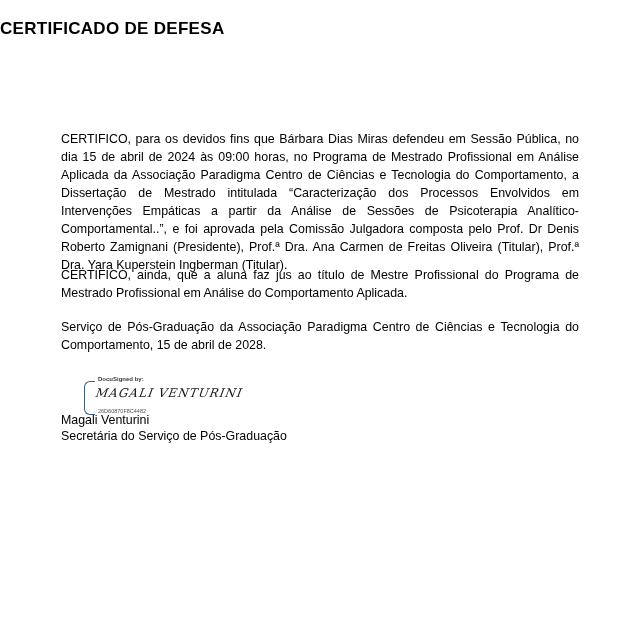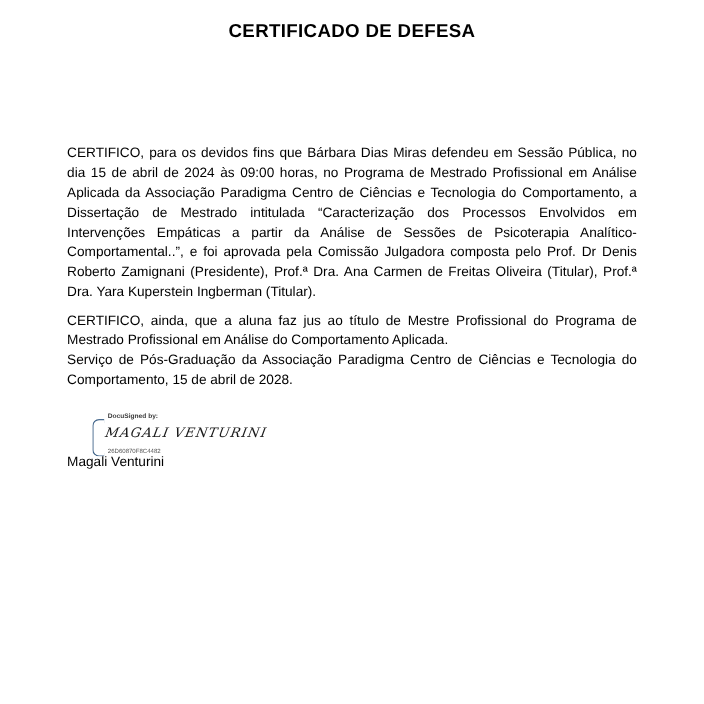--- a/index.html
+++ b/index.html
@@ -13,37 +13,37 @@
       position: relative;
       overflow: hidden;
       font-family: "Liberation Sans", sans-serif;
       color: #000000;
     }
     .title {
       position: absolute;
       top: 19px;
       left: 0;
       width: 640px;
-      text-align: center;
+      text-align: left;
       font-weight: bold;
       font-size: 17px;
       letter-spacing: 0.3px;
       margin: 0;
     }
     .body-text {
       position: absolute;
       left: 61px;
       width: 518px;
       font-size: 12.4px;
       line-height: 18px;
       text-align: justify;
       margin: 0;
     }
     .p1 { top: 130px; }
-    .p2 { top: 282px; }
+    .p2 { top: 266px; }
     .p3 { top: 318px; }
     b { font-weight: normal; }
 
     .docusign {
       position: absolute;
       left: 84px;
       top: 376px;
       width: 160px;
       height: 40px;
     }
@@ -106,13 +106,14 @@
 
 <div class="docusign">
   <div class="ds-bracket"></div>
   <div class="ds-label">DocuSigned by:</div>
   <div class="ds-signature">MAGALI VENTURINI</div>
   <div class="ds-hash">26D60870F8C4482</div>
 </div>
 
 <div class="sign-block">
   <div>Magali Venturini</div>
+  <div>Secretária do Serviço de Pós-Graduação</div>
 </div>
 
 </body></html>

